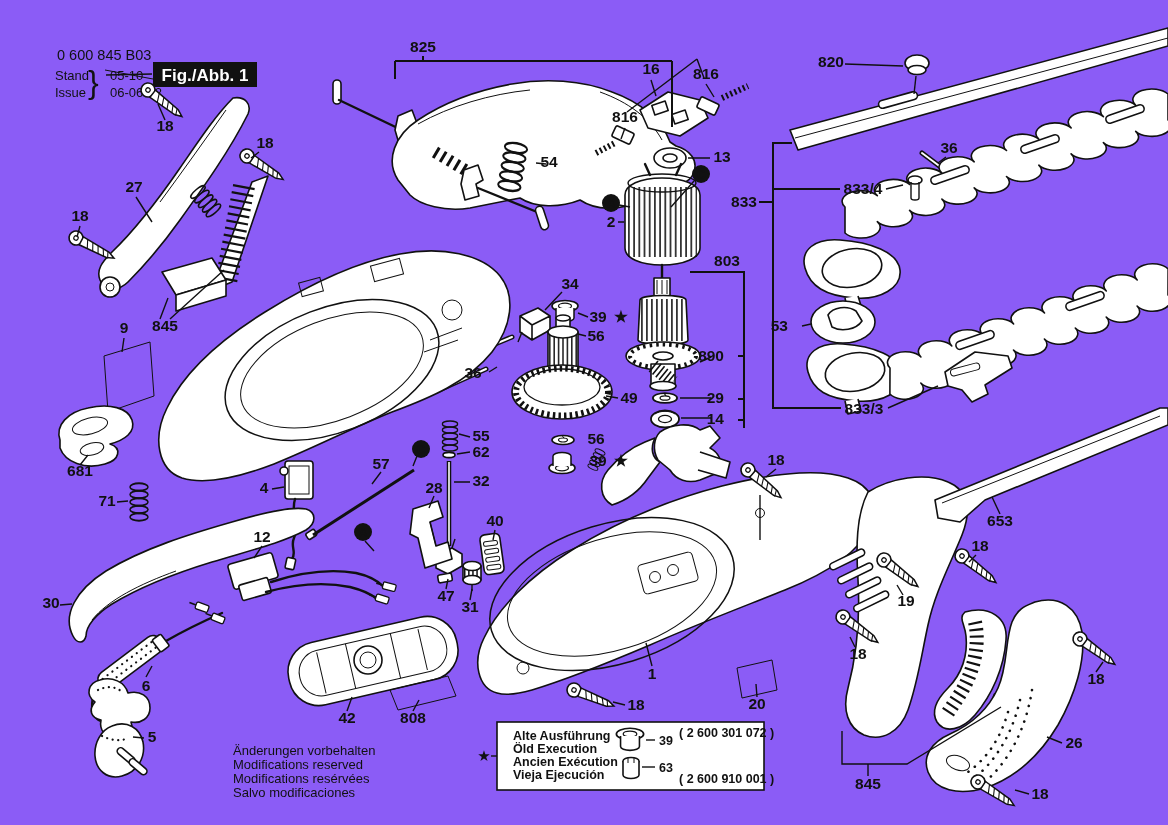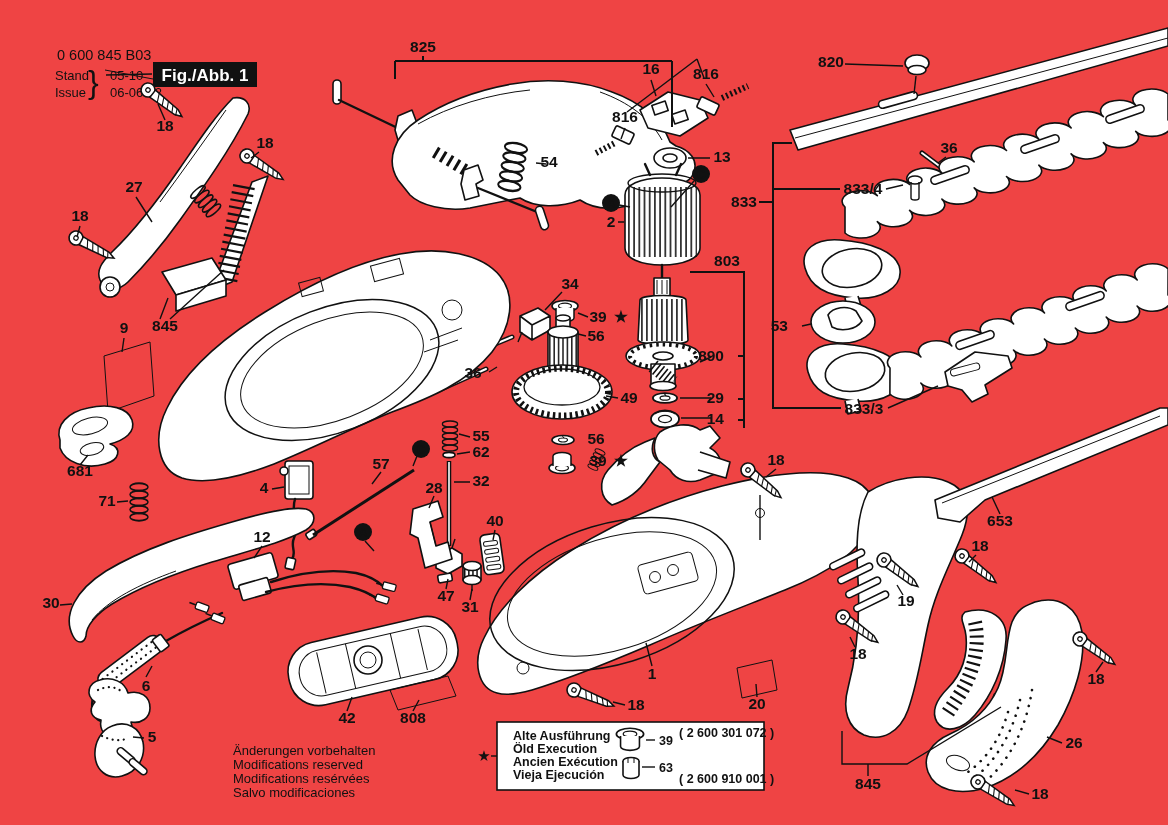--- a/index.html
+++ b/index.html
@@ -1,16 +1,16 @@
 <!DOCTYPE html>
 <html><head>
 <meta charset="utf-8">
 <style>
   html,body{margin:0;padding:0;background:#ffffff;}
-  .stage{position:relative;width:1168px;height:825px;background:#ef4444;overflow:hidden;
+  .stage{position:relative;width:1168px;height:825px;background:#8b5cf6;overflow:hidden;
          font-family:"Liberation Sans", sans-serif;}
   svg{position:absolute;left:0;top:0;}
   svg text{font-family:"Liberation Sans", sans-serif;fill:#111;}
   .callout{font-size:15.5px;font-weight:bold;}
   .small{font-size:13px;}
   .legend-row{font-size:12.5px;font-weight:bold;}
   .legend-num{font-size:12.5px;font-weight:bold;}
   .fig-label{font-size:17px;font-weight:bold;fill:#fff;}
   .part{fill:#fff;stroke:#111;stroke-width:1.6;stroke-linejoin:round;}
   .thin{fill:none;stroke:#111;stroke-width:1;}

